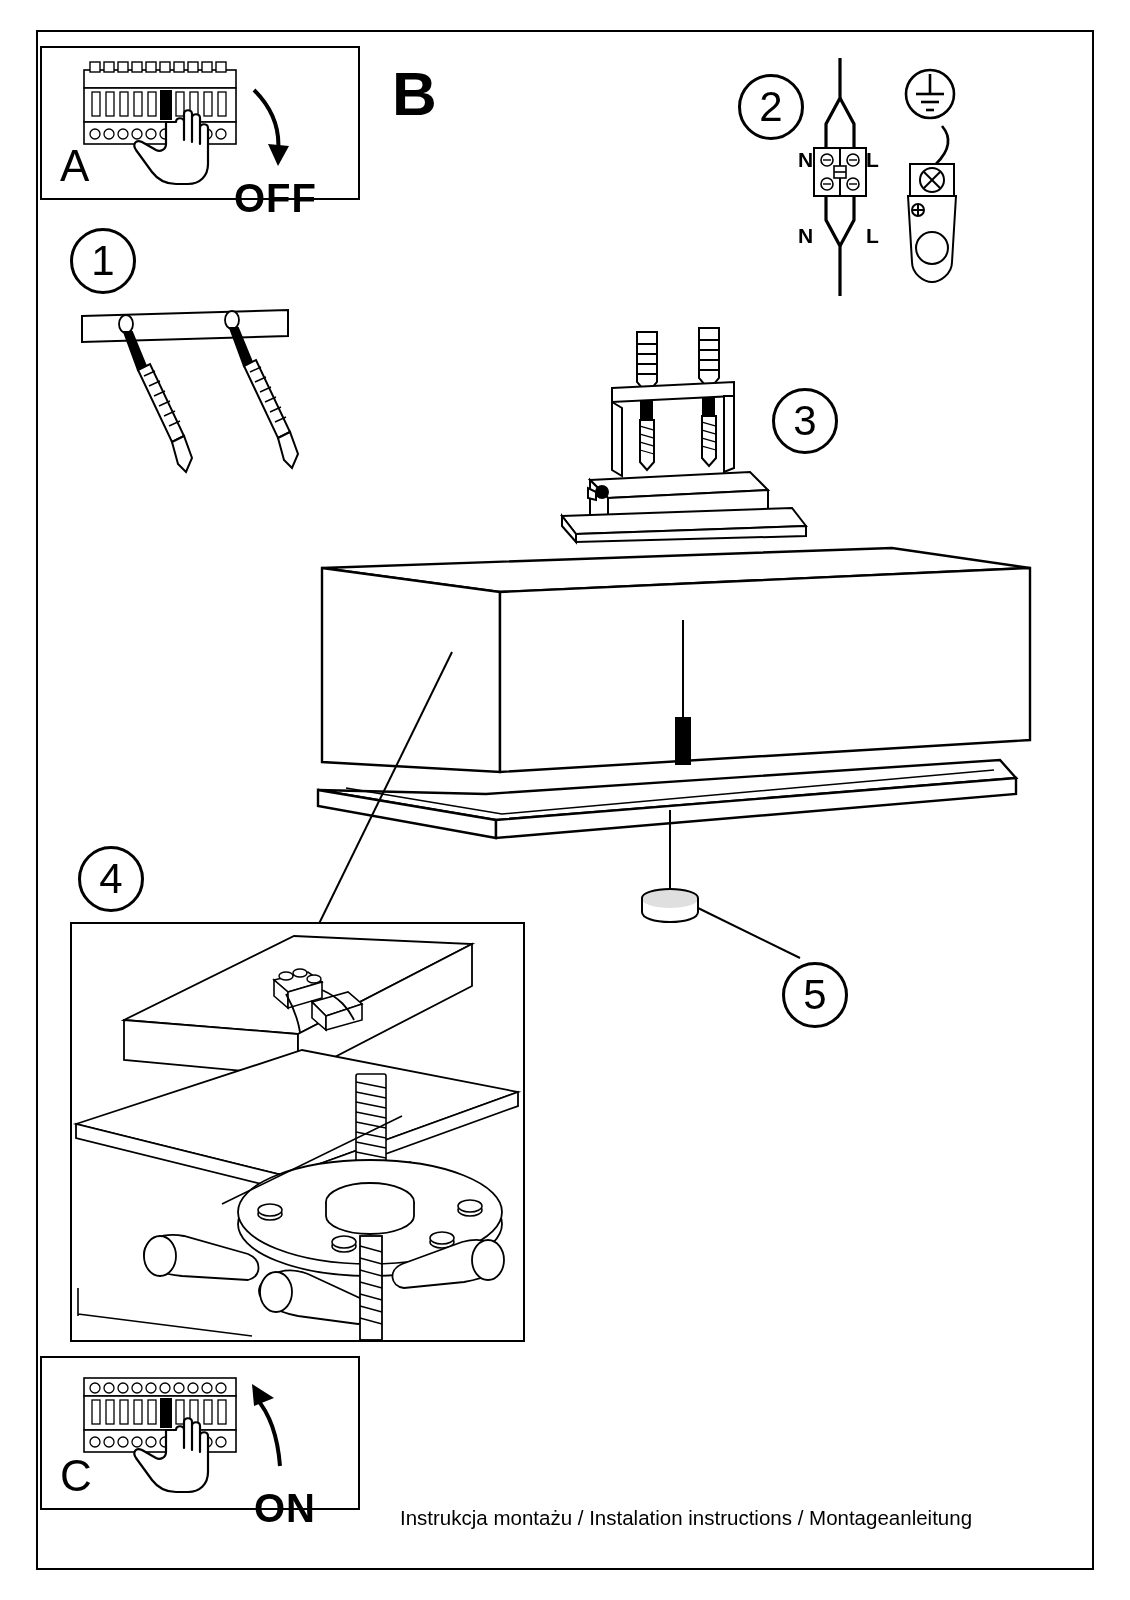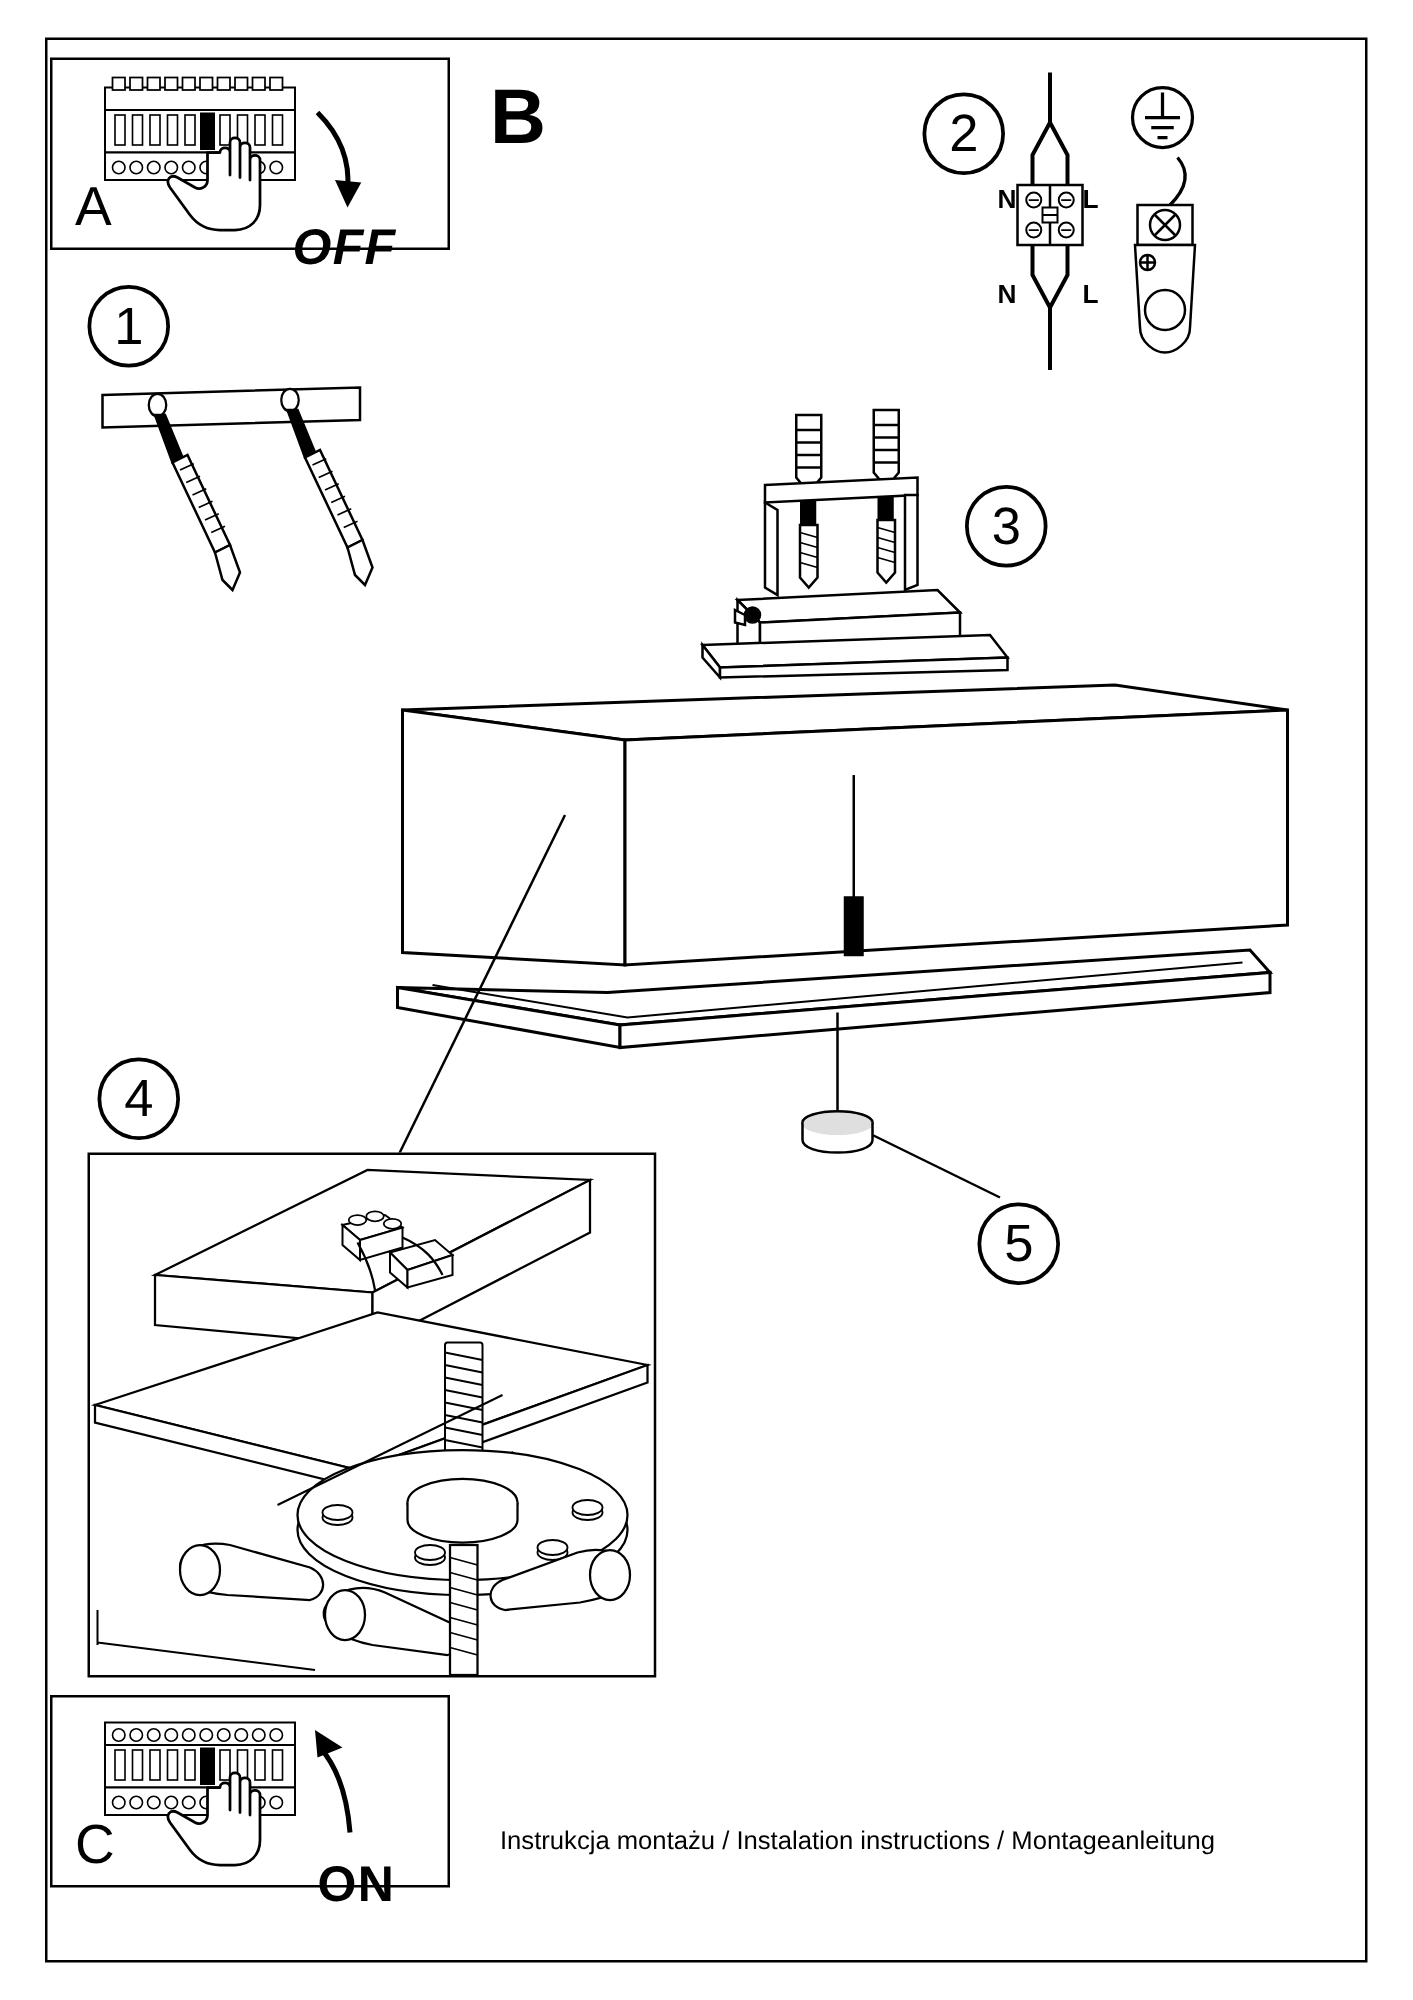--- a/index.html
+++ b/index.html
@@ -99,21 +99,21 @@
     overflow: hidden;
     background: #fff;
   }
   .caption {
     position: absolute;
     left: 400px;
     font-size: 20.5px;
     line-height: 1.55;
     white-space: nowrap;
   }
-  .cap1 { top: 1457px; }
+  .cap1 { top: 1502px; }
   .cap2 { top: 1518px; }
 </style>
 </head>
 <body>
 
 <div id="page">
 
   <div class="frame"></div>
 
   <div class="box-a">
@@ -165,21 +165,21 @@
       <g stroke="#000" stroke-width="2.2" fill="#fff" stroke-linejoin="round" stroke-linecap="round">
         <path d="M124 74 l0 22 c0 6 -6 8 -10 6 l-14 -8 c-6 -3 -10 2 -6 8 l16 22 c6 8 14 12 24 12 l12 0 c12 0 20 -8 20 -20 l0 -36 c0 -5 -8 -5 -8 0 l0 16 l0 -26 c0 -5 -8 -5 -8 0 l0 24 l0 -28 c0 -5 -8 -5 -8 0 l0 26 l0 -18 c0 -5 -8 -5 -8 0 z"></path>
       </g>
 
       <g stroke="#000" stroke-width="4" fill="none">
         <path d="M212 42 C232 62 238 84 236 104"></path>
       </g>
       <polygon points="236,118 226,96 247,98" fill="#000"></polygon>
     </svg>
     <div class="letter" style="left:18px; top:96px;">A</div>
-    <div class="onoff" style="left:192px; top:128px;font-style:italic;">OFF</div>
+    <div class="onoff" style="left:192px; top:128px;">OFF</div>
   </div>
 
   <div class="big-b">B</div>
 
   <div class="callout" style="left:70px; top:228px;">
     <span>1</span>
   </div>
 
   <div class="abs" style="left:60px; top:296px;">
     <svg width="300" height="200" viewBox="0 0 300 200">

